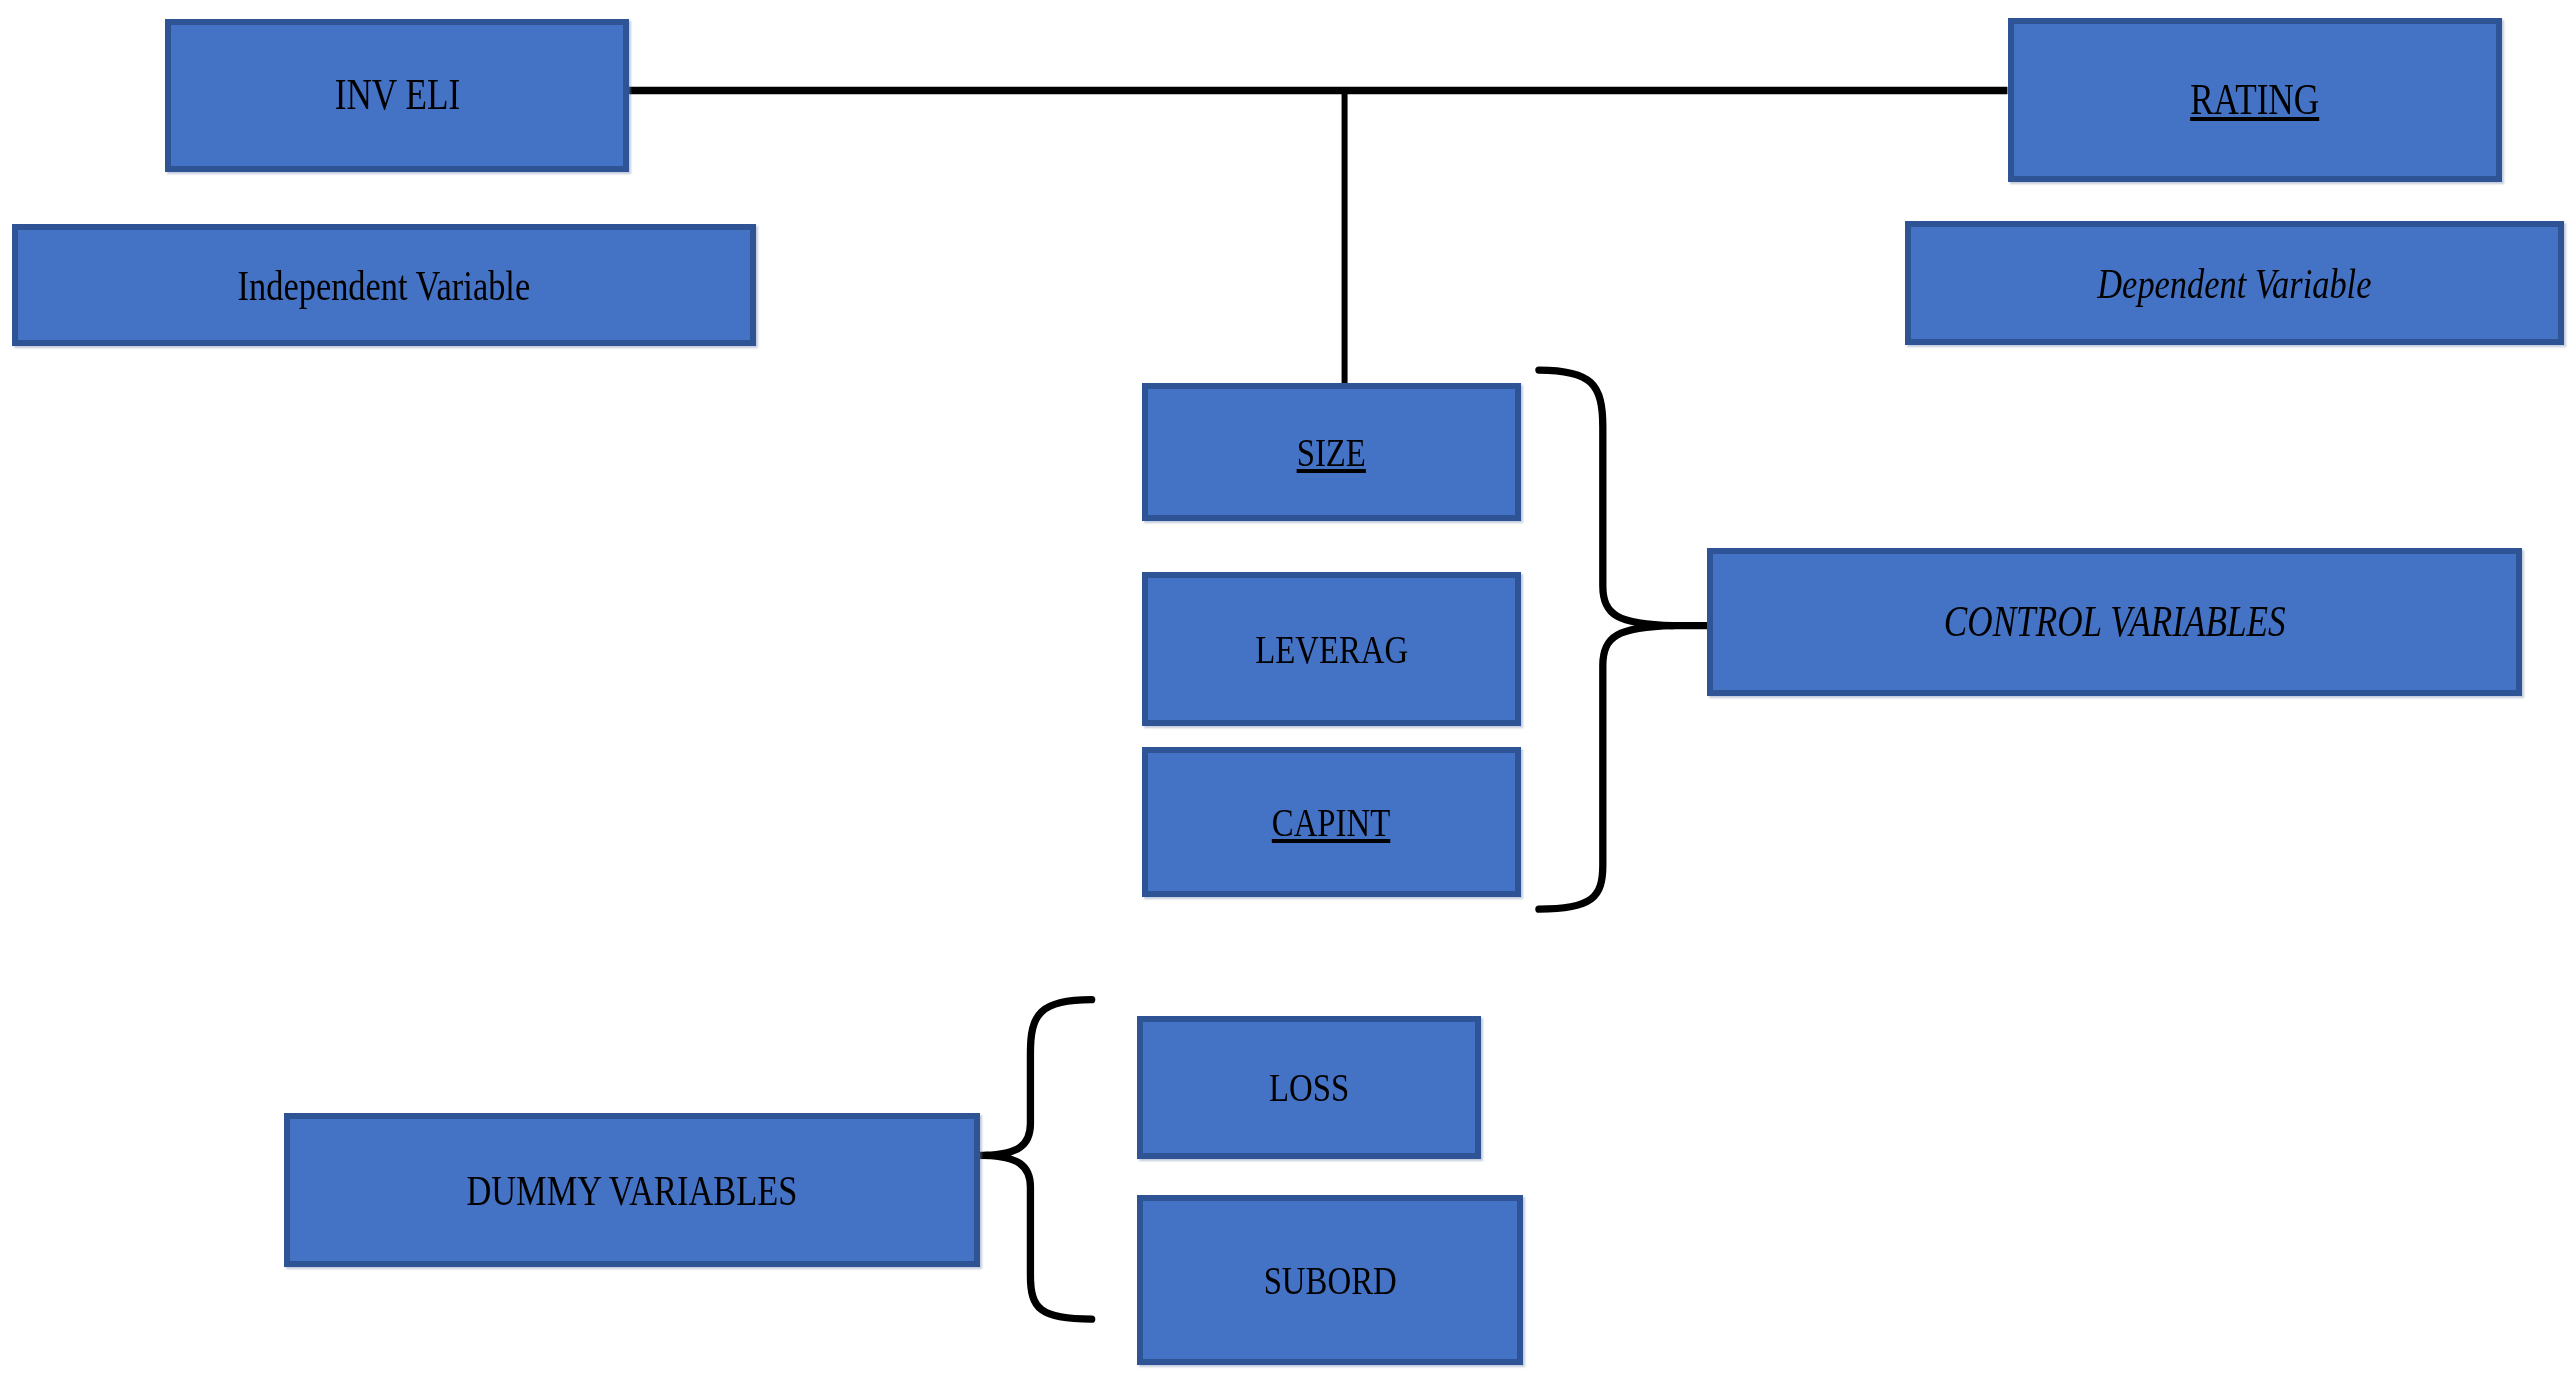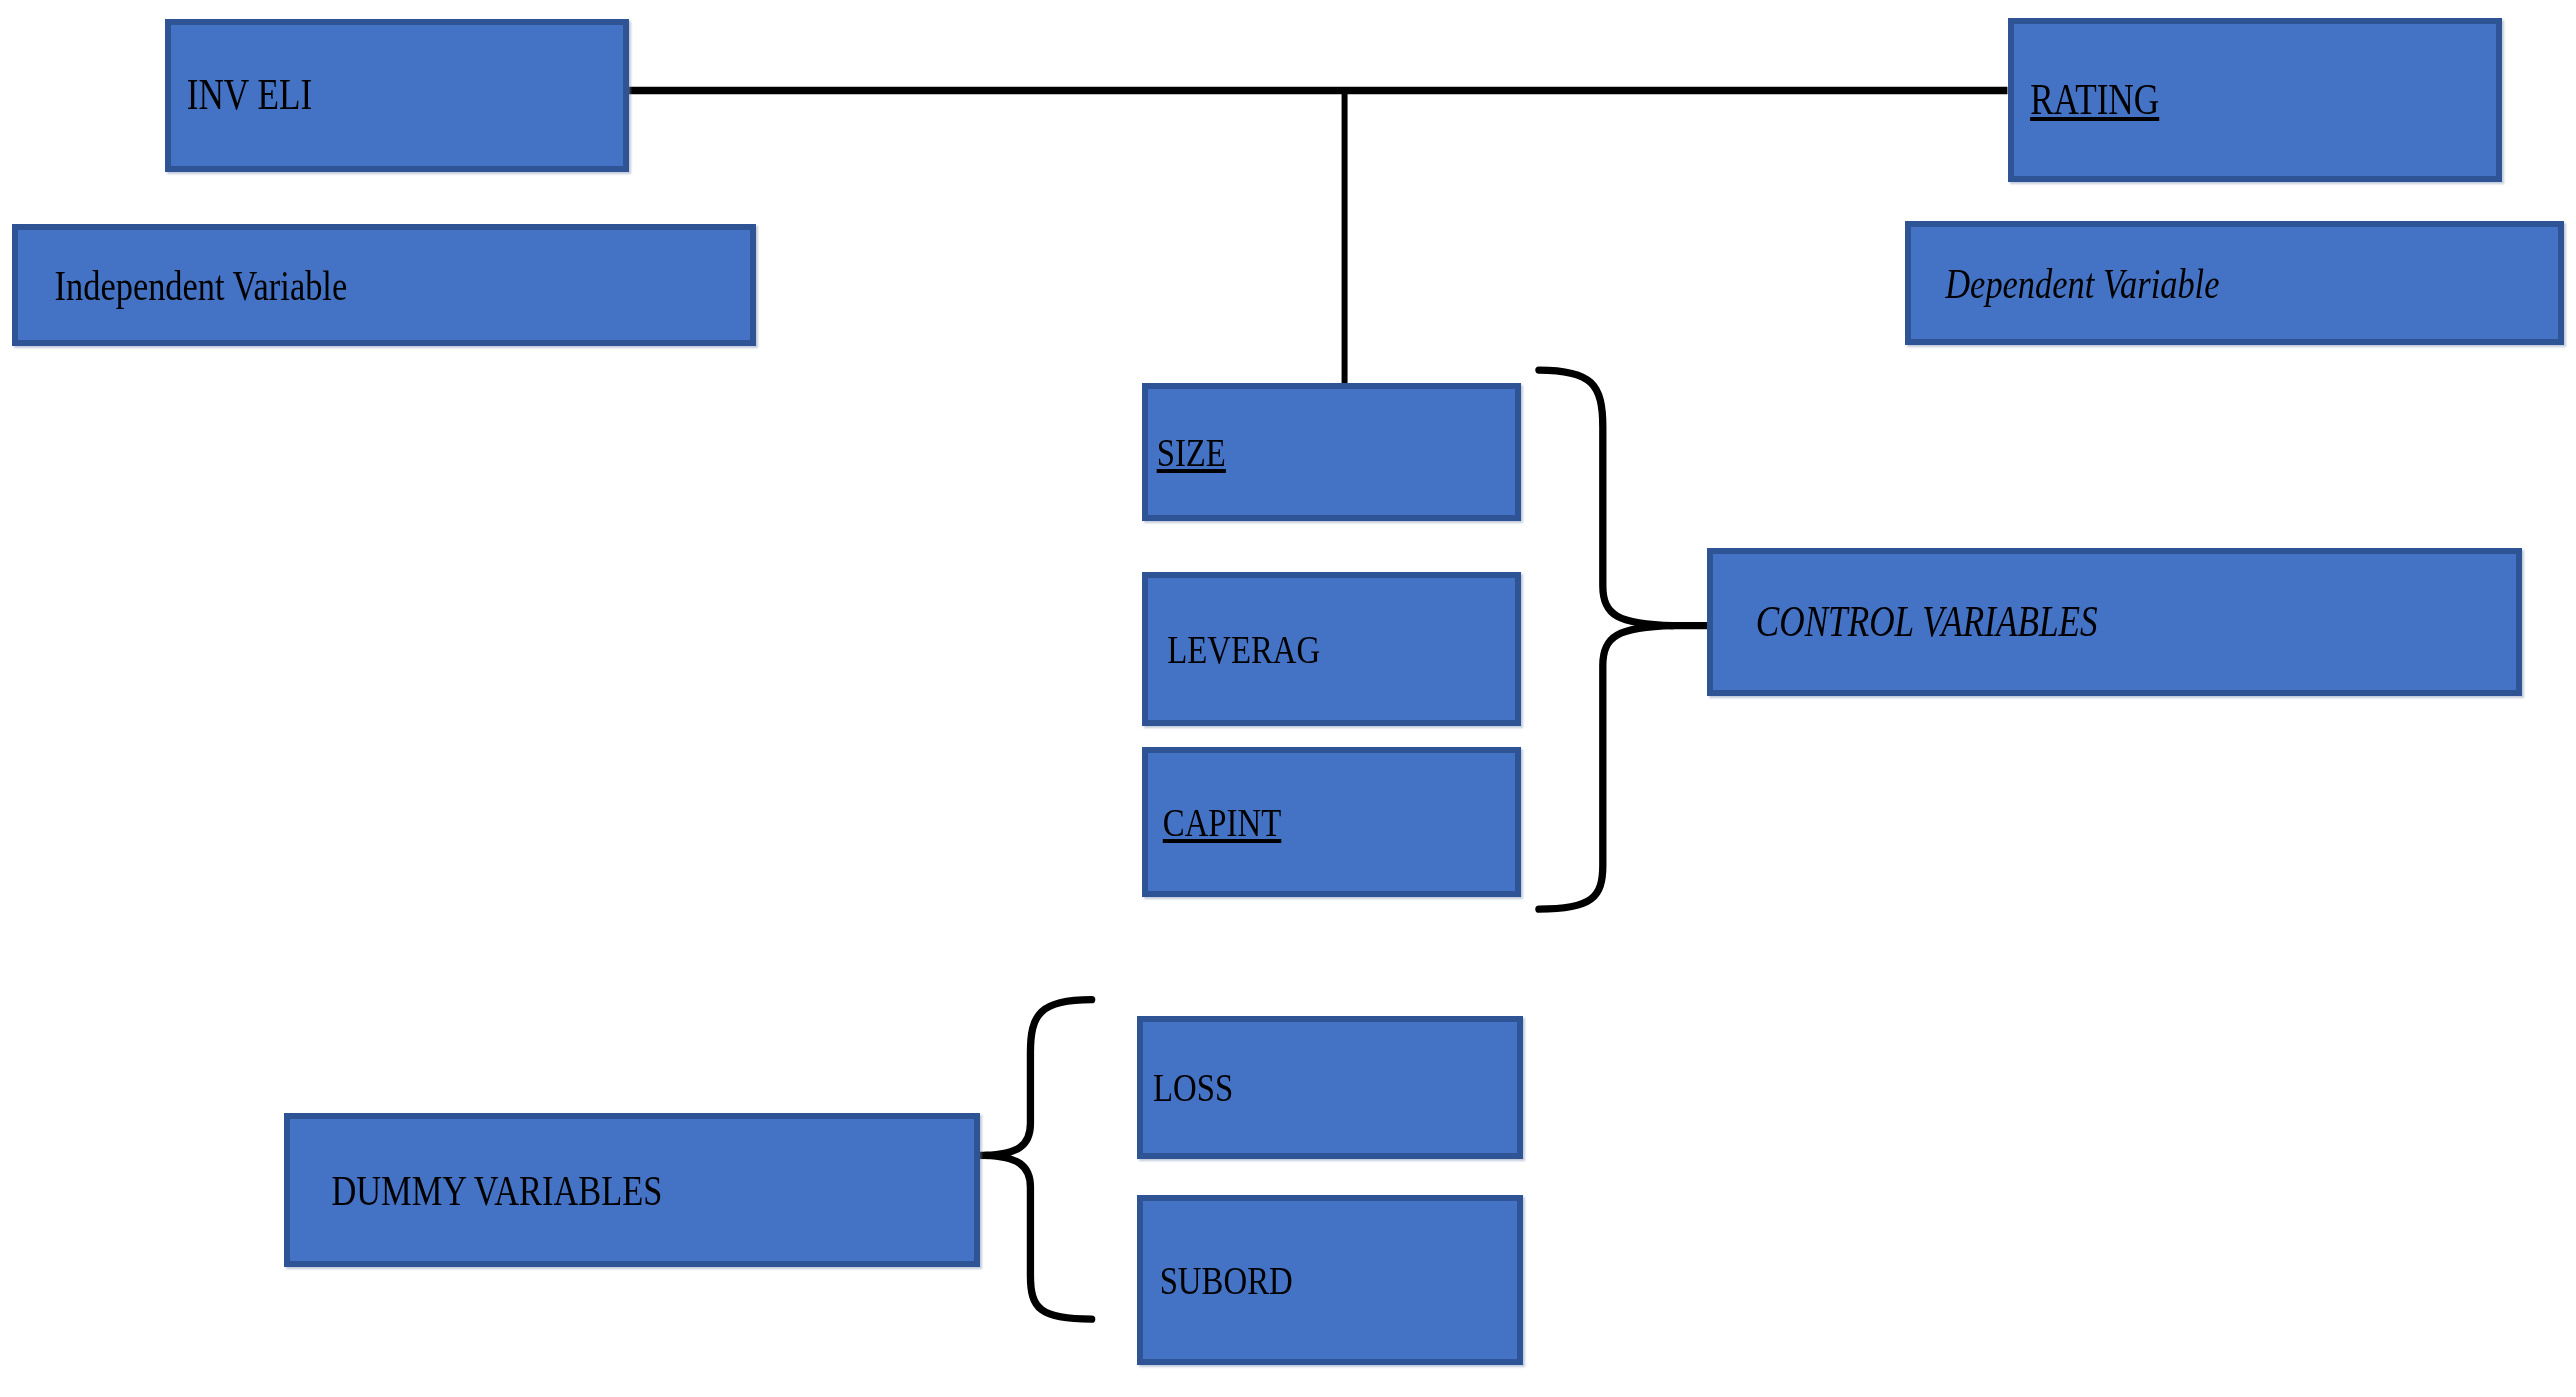--- a/index.html
+++ b/index.html
@@ -16,20 +16,21 @@
     font-family: "Liberation Serif", "DejaVu Serif", serif;
   }
   .node {
     position: absolute;
     box-sizing: border-box;
     background: #4472C4;
     border: 6px solid #2E5496;
     box-shadow: 2px 2px 2px rgba(120,140,175,0.45);
     display: flex;
     align-items: center;
+    justify-content: center;
     color: #000000;
     line-height: 1;
     text-align: center;
     user-select: none;
   }
   .node .label {
     display: block;
     font-family: "Liberation Serif", "DejaVu Serif", serif;
     font-weight: 400;
     white-space: nowrap;
@@ -39,21 +40,21 @@
   
   #node-inveli      { left: 165px;  top: 18.6px;   width: 464px;  height: 153px; }
   #node-rating      { left: 2008px; top: 18px;   width: 494px;  height: 164px; text-decoration: underline; }
   #node-indep       { left: 12px;   top: 224px;  width: 744px; height: 122px; }
   #node-dep         { left: 1905px; top: 221px;  width: 659px;  height: 124px; font-style: italic; }
   #node-size        { left: 1142px; top: 383px;  width: 379px;  height: 138px; text-decoration: underline; }
   #node-leverag     { left: 1142px; top: 572px;  width: 379px;  height: 154px; }
   #node-capint      { left: 1142px; top: 747px; width: 379px;  height: 150px; text-decoration: underline; }
   #node-control     { left: 1707px; top: 548px;  width: 815px; height: 148px; font-style: italic; }
   #node-dummy       { left: 284px;  top: 1113px; width: 696px; height: 154px; }
-  #node-loss        { left: 1137px; top: 1016px; width: 386px;  height: 143px; }
+  #node-loss        { left: 1137px; top: 1016px; width: 344px;  height: 143px; }
   #node-subord      { left: 1137px; top: 1195px; width: 386px;  height: 170px; }
   .fs-62  { font-size: 41px; }
   .fs-64  { font-size: 43px; }
   .fs-66  { font-size: 44px; }
 
   #connector-svg, #brace-svg {
     position: absolute;
     left: 0; top: 0;
     width: 2576px;
     height: 1397px;

